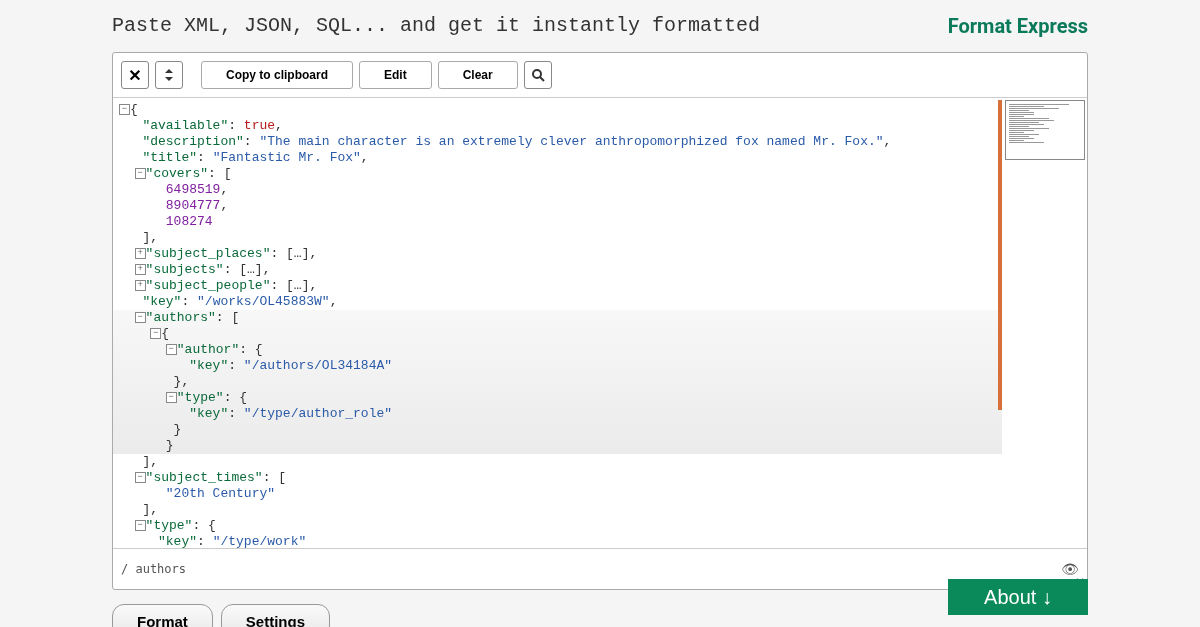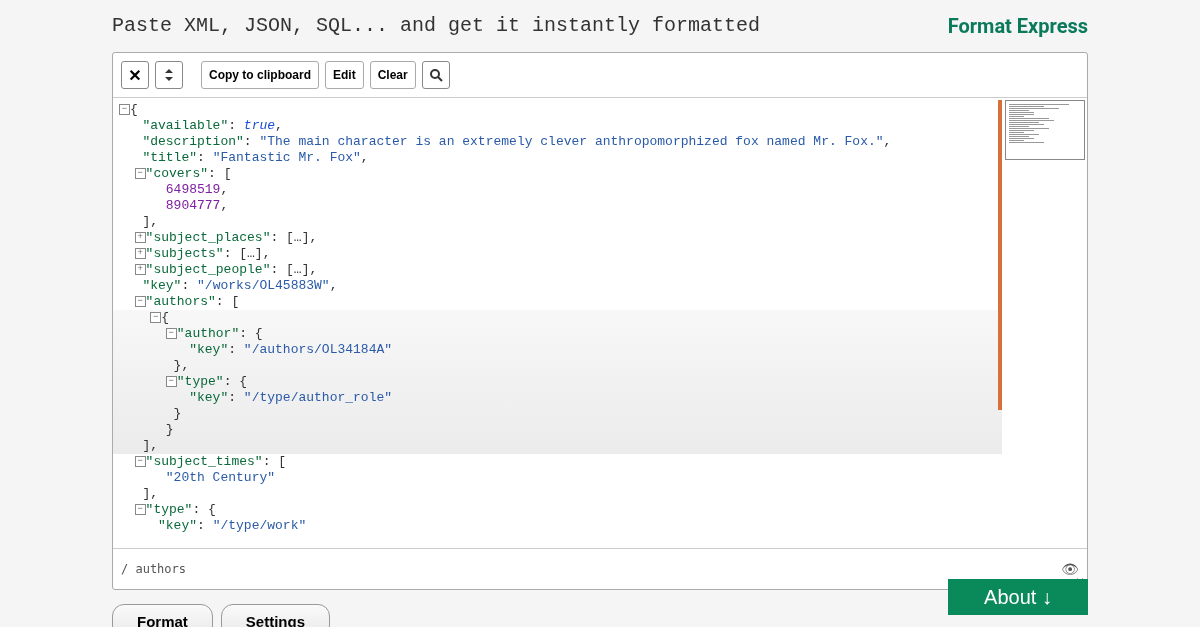--- a/index.html
+++ b/index.html
@@ -3,30 +3,30 @@
 <meta charset="utf-8">
 <style>
 * { box-sizing: border-box; margin: 0; padding: 0; }
 body { font-family: -apple-system, BlinkMacSystemFont, "Segoe UI", Roboto, sans-serif; background: #f5f5f5; position: relative; width: 1200px; height: 627px; overflow: hidden; }
 .header { display: flex; justify-content: space-between; align-items: flex-start; padding: 14px 112px; }
 .tagline { font-family: "Courier New", monospace; font-size: 20px; color: #333; }
 .brand { font-size: 20px; font-weight: bold; color: #0a7a5a; }
 .main-panel { margin: 0 112px; border: 1px solid #aaa; background: #fff; border-radius: 3px; }
 .toolbar { display: flex; align-items: center; gap: 6px; padding: 8px; border-bottom: 1px solid #ccc; }
 .icon-btn { width: 28px; height: 28px; border: 1px solid #888; border-radius: 3px; background: #fff; display: flex; align-items: center; justify-content: center; cursor: pointer; font-size: 16px; font-weight: bold; }
-.text-btn { height: 28px; padding: 0 7px; border: 1px solid #aaa; border-radius: 3px; background: #fff; font-size: 12px; font-weight: bold; cursor: pointer; }
+.text-btn { height: 28px; padding: 0 24px; border: 1px solid #aaa; border-radius: 3px; background: #fff; font-size: 12px; font-weight: bold; cursor: pointer; }
 .code-area { position: relative; display: flex; }
 .code-content { flex: 1; padding: 4px 6px; font-family: Consolas, Monaco, "Courier New", monospace; font-size: 13px; line-height: 16px; height: 450px; overflow: hidden; position: relative; }
 .highlight-bar { position: absolute; left: 0; right: 85px; top: 212px; height: 144px; background: linear-gradient(to bottom, rgba(240,240,240,0.5), rgba(230,230,230,0.8)); z-index: 0; }
 .line { white-space: pre; position: relative; z-index: 1; }
 .toggle { display: inline-block; width: 11px; height: 11px; border: 1px solid #888; background: #fff; font-size: 9px; line-height: 9px; text-align: center; color: #666; cursor: pointer; vertical-align: middle; }
 .k { color: #0a6a3a; } 
 .s { color: #2a5aa8; } 
 .n { color: #8020a0; } 
-.b { color: #1d4ed8; font-style: italic; } 
+.b { color: #b91c1c; } 
 .p { color: #333; } 
 .minimap { width: 80px; border: 1px solid #888; margin: 2px; height: 60px; background: #fff; padding: 3px; position: relative; }
 .mini-line { height: 1px; background: #999; margin-bottom: 1px; }
 .scroll-indicator { position: absolute; right: 85px; top: 2px; width: 4px; height: 310px; background: #d8703a; }
 .breadcrumb { border-top: 1px solid #ccc; padding: 12px 8px; font-family: Consolas, monospace; font-size: 12px; color: #555; display: flex; justify-content: space-between; align-items: center; }
 .eye-icon { font-size: 14px; }
 .footer { display: flex; gap: 8px; padding: 14px 112px; }
 .footer-btn { height: 34px; padding: 5px 24px; border: 1px solid #999; border-radius: 12px; background: linear-gradient(#fafafa, #e8e8e8); font-size: 15px; font-weight: bold; cursor: pointer; }
 .about-btn { position: absolute; right: 112px; bottom: 12px; width: 140px; height: 36px; background: #0a8a5a; color: #fff; font-size: 20px; display: flex; align-items: center; justify-content: center; cursor: pointer; border: none; }
 .resize-icon { position: absolute; right: 112px; bottom: 40px; font-size: 16px; }
@@ -64,20 +64,21 @@
     <div class="highlight-bar"></div>
     <div class="scroll-indicator"></div>
     <div class="code-content">
 <div class="line"><span class="toggle">−</span><span class="p">{</span></div>
 <div class="line">   <span class="k">"available"</span><span class="p">: </span><span class="b">true</span><span class="p">,</span></div>
 <div class="line">   <span class="k">"description"</span><span class="p">: </span><span class="s">"The main character is an extremely clever anthropomorphized fox named Mr. Fox."</span><span class="p">,</span></div>
 <div class="line">   <span class="k">"title"</span><span class="p">: </span><span class="s">"Fantastic Mr. Fox"</span><span class="p">,</span></div>
 <div class="line">  <span class="toggle">−</span><span class="k">"covers"</span><span class="p">: [</span></div>
 <div class="line">      <span class="n">6498519</span><span class="p">,</span></div>
 <div class="line">      <span class="n">8904777</span><span class="p">,</span></div>
+<div class="line">      <span class="n">108274</span></div>
 <div class="line">   <span class="p">],</span></div>
 <div class="line">  <span class="toggle">+</span><span class="k">"subject_places"</span><span class="p">: </span><span class="p">[…]</span><span class="p">,</span></div>
 <div class="line">  <span class="toggle">+</span><span class="k">"subjects"</span><span class="p">: </span><span class="p">[…]</span><span class="p">,</span></div>
 <div class="line">  <span class="toggle">+</span><span class="k">"subject_people"</span><span class="p">: </span><span class="p">[…]</span><span class="p">,</span></div>
 <div class="line">   <span class="k">"key"</span><span class="p">: </span><span class="s">"/works/OL45883W"</span><span class="p">,</span></div>
 <div class="line">  <span class="toggle">−</span><span class="k">"authors"</span><span class="p">: [</span></div>
 <div class="line">    <span class="toggle">−</span><span class="p">{</span></div>
 <div class="line">      <span class="toggle">−</span><span class="k">"author"</span><span class="p">: {</span></div>
 <div class="line">         <span class="k">"key"</span><span class="p">: </span><span class="s">"/authors/OL34184A"</span></div>
 <div class="line">       <span class="p">},</span></div>

